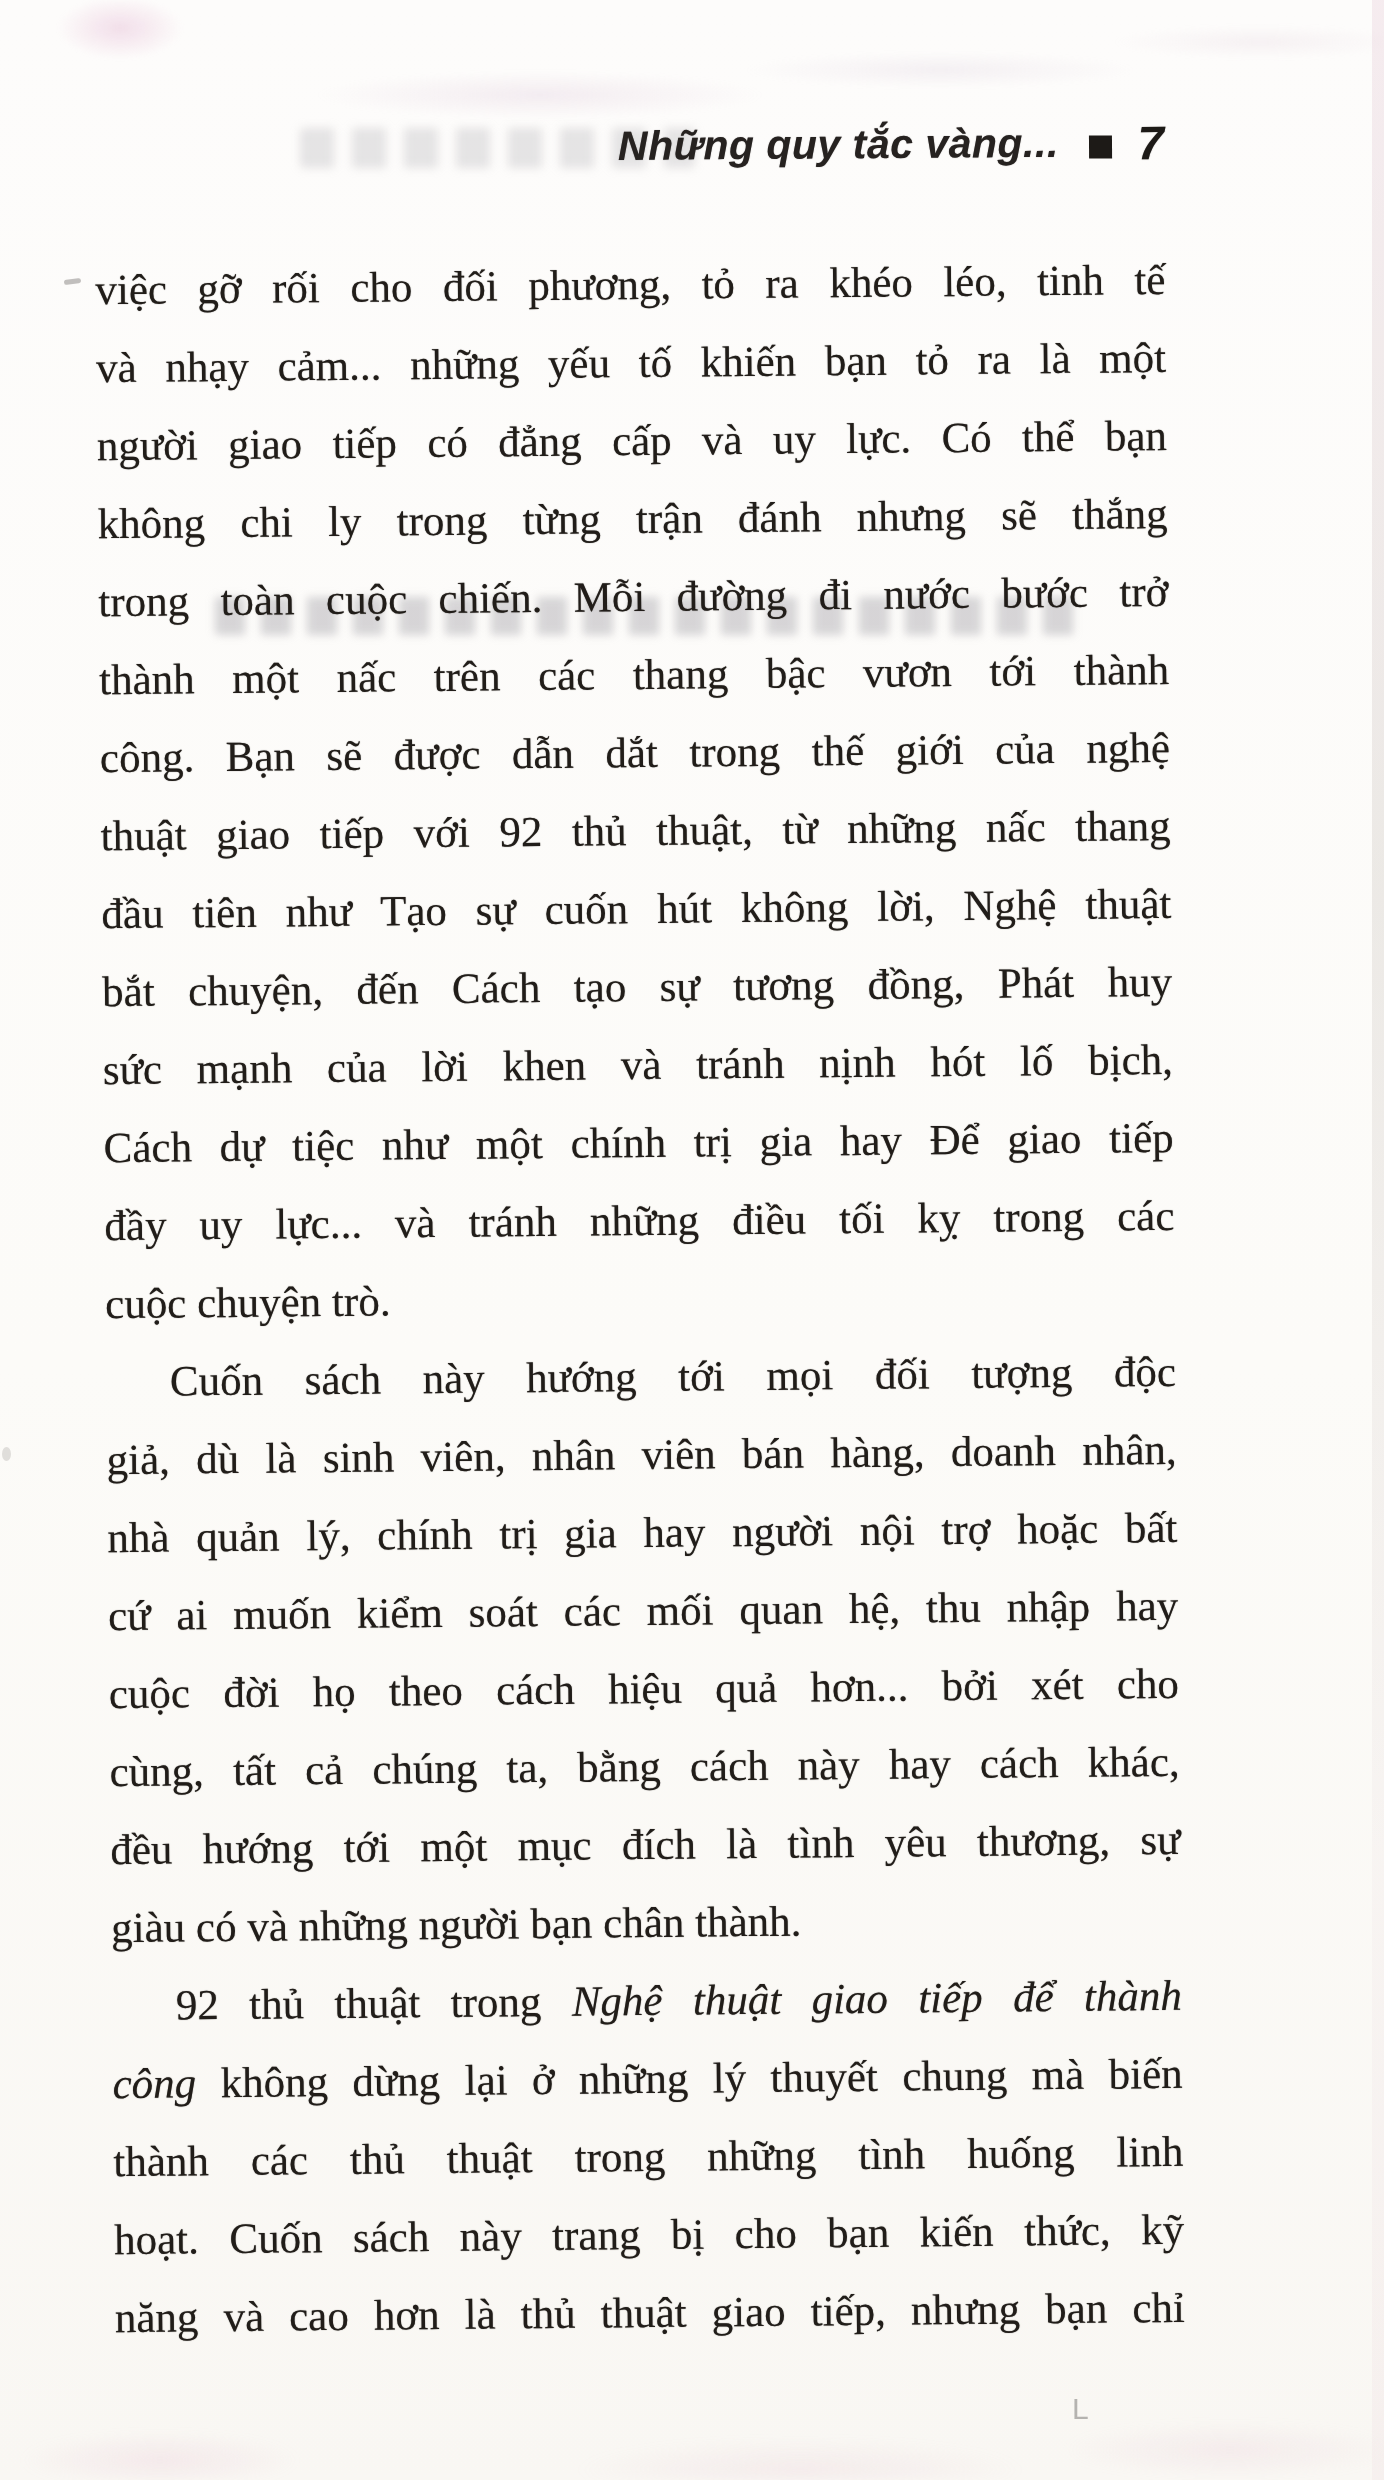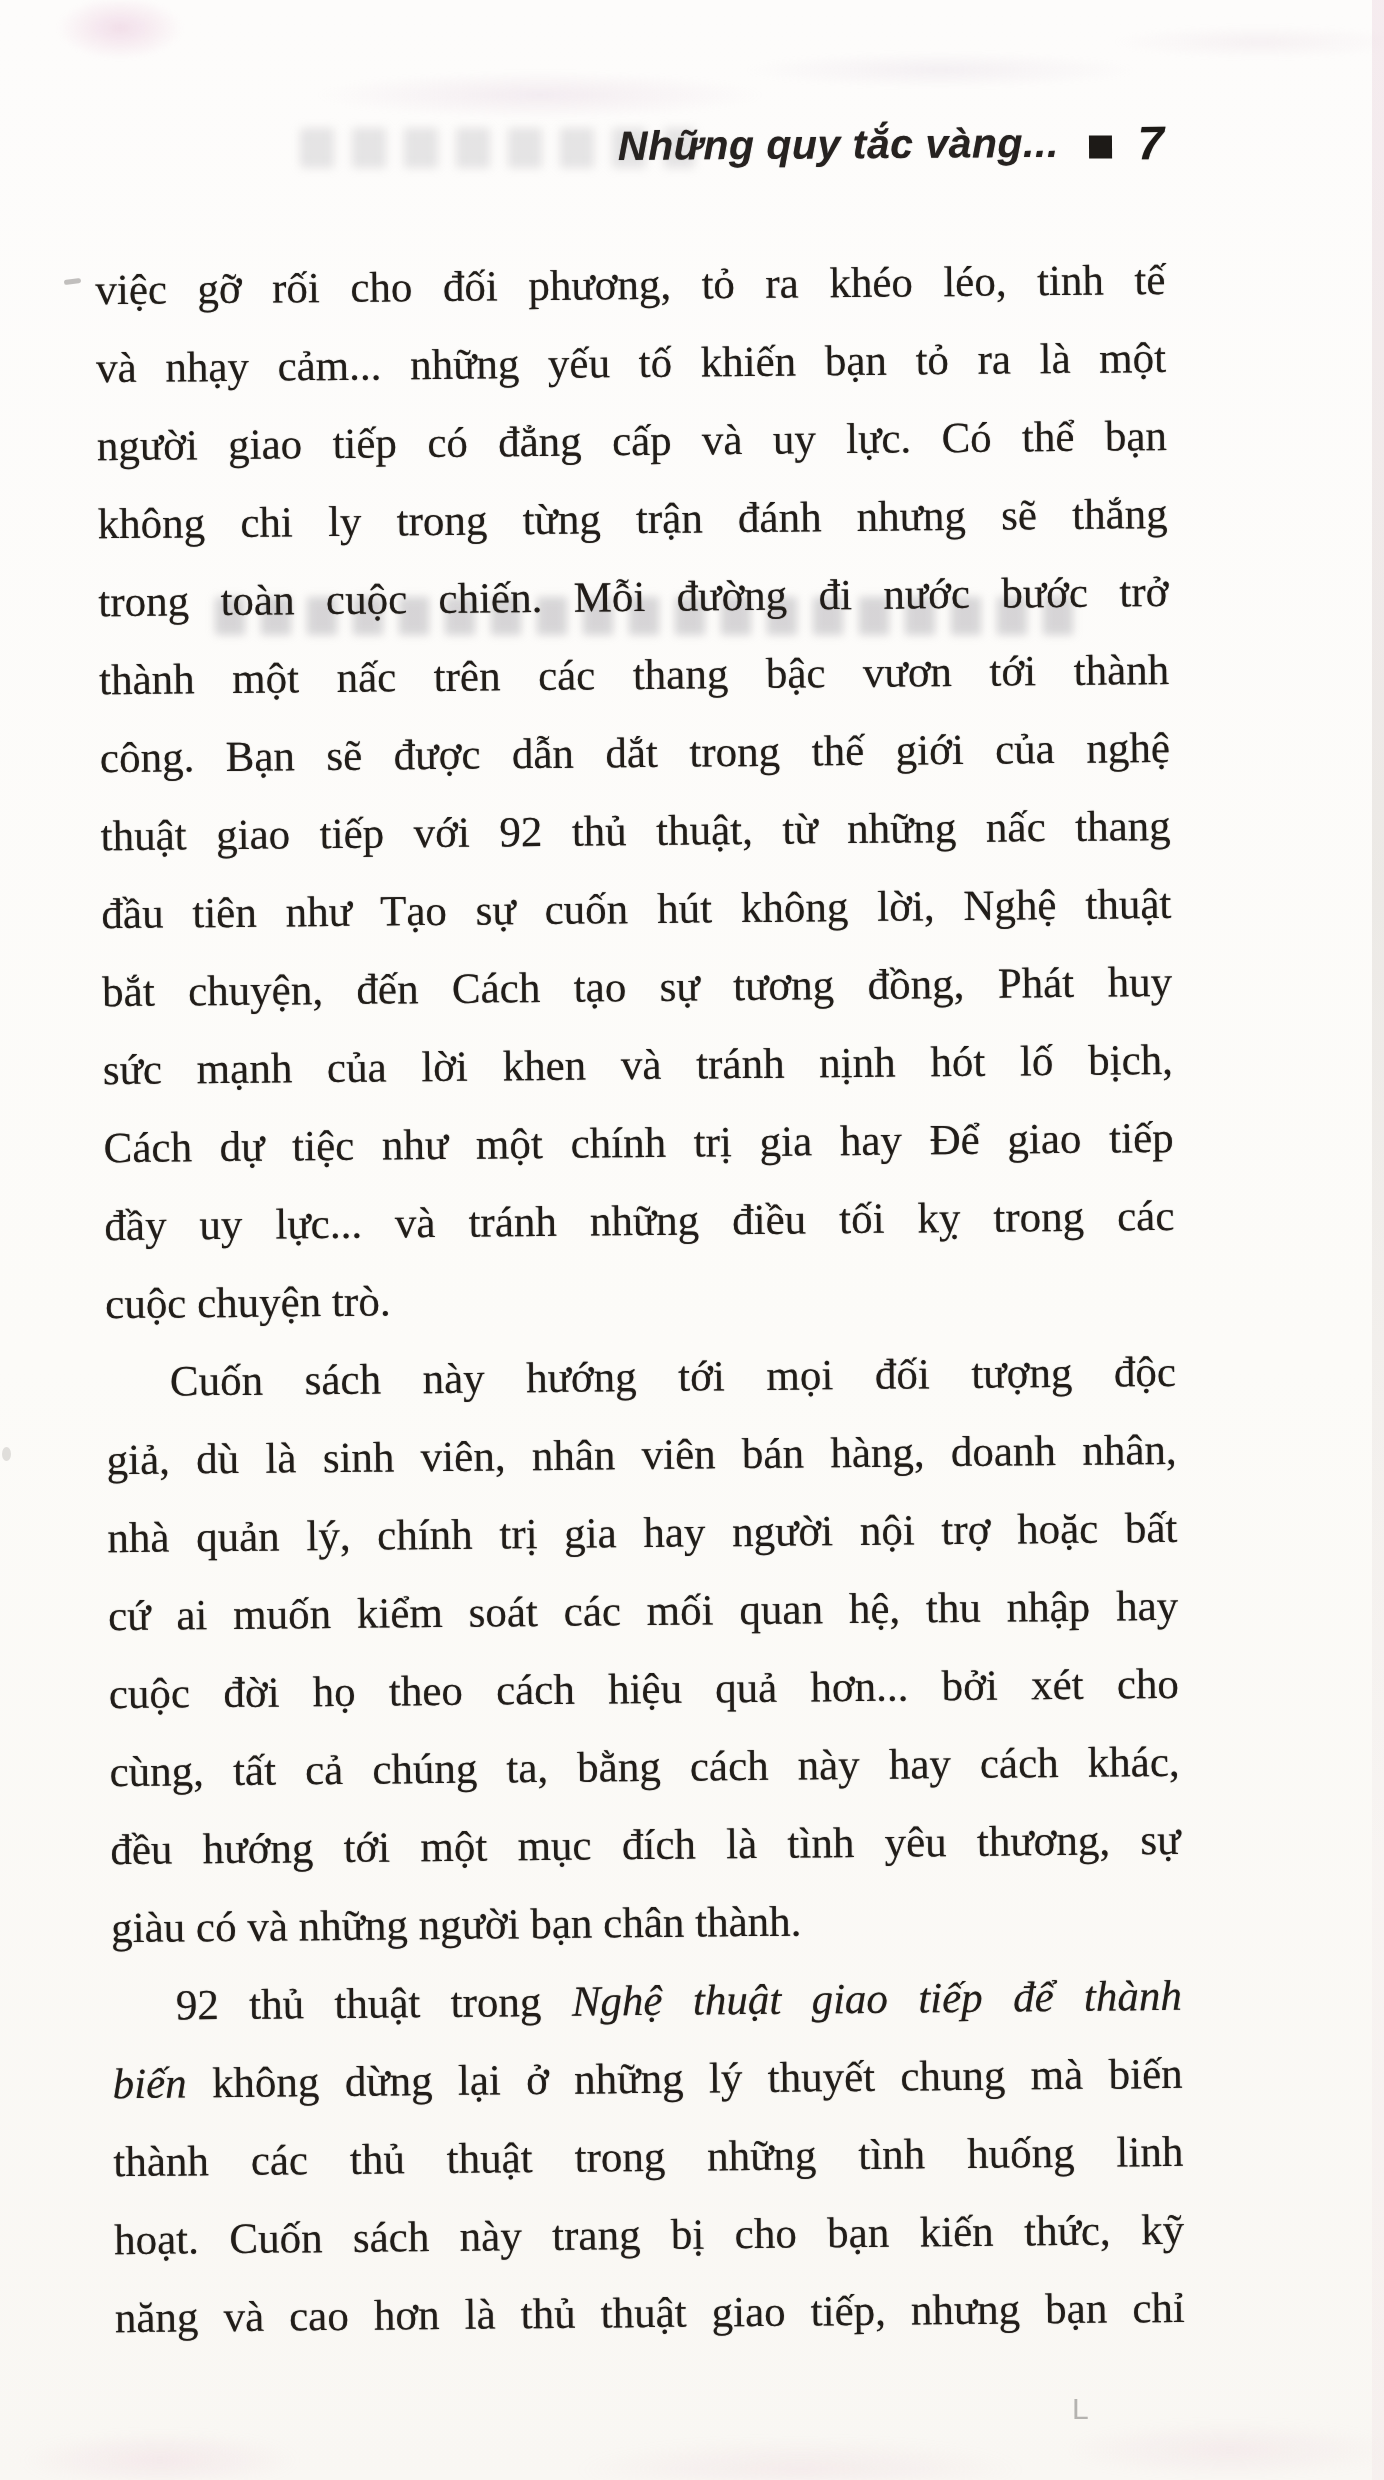--- a/index.html
+++ b/index.html
@@ -93,21 +93,21 @@
       <div class="line endline"><span>cuộc chuyện trò.</span></div>
       <div class="line indent"><span>Cuốn sách này hướng tới mọi đối tượng độc</span></div>
       <div class="line"><span>giả, dù là sinh viên, nhân viên bán hàng, doanh nhân,</span></div>
       <div class="line"><span>nhà quản lý, chính trị gia hay người nội trợ hoặc bất</span></div>
       <div class="line"><span>cứ ai muốn kiểm soát các mối quan hệ, thu nhập hay</span></div>
       <div class="line"><span>cuộc đời họ theo cách hiệu quả hơn... bởi xét cho</span></div>
       <div class="line"><span>cùng, tất cả chúng ta, bằng cách này hay cách khác,</span></div>
       <div class="line"><span>đều hướng tới một mục đích là tình yêu thương, sự</span></div>
       <div class="line endline"><span>giàu có và những người bạn chân thành.</span></div>
       <div class="line indent"><span>92 thủ thuật trong </span><em>Nghệ thuật giao tiếp để thành</em></div>
-      <div class="line"><em>biến</em><span> không dừng lại ở những lý thuyết chung mà biến</span></div>
+      <div class="line"><em>công</em><span> không dừng lại ở những lý thuyết chung mà biến</span></div>
       <div class="line"><span>thành các thủ thuật trong những tình huống linh</span></div>
       <div class="line"><span>hoạt. Cuốn sách này trang bị cho bạn kiến thức, kỹ</span></div>
       <div class="line"><span>năng và cao hơn là thủ thuật giao tiếp, nhưng bạn chỉ</span></div>
     </div>
 
   <div class="corner-mark">L</div>
 
 </div>
 
 </body></html>

